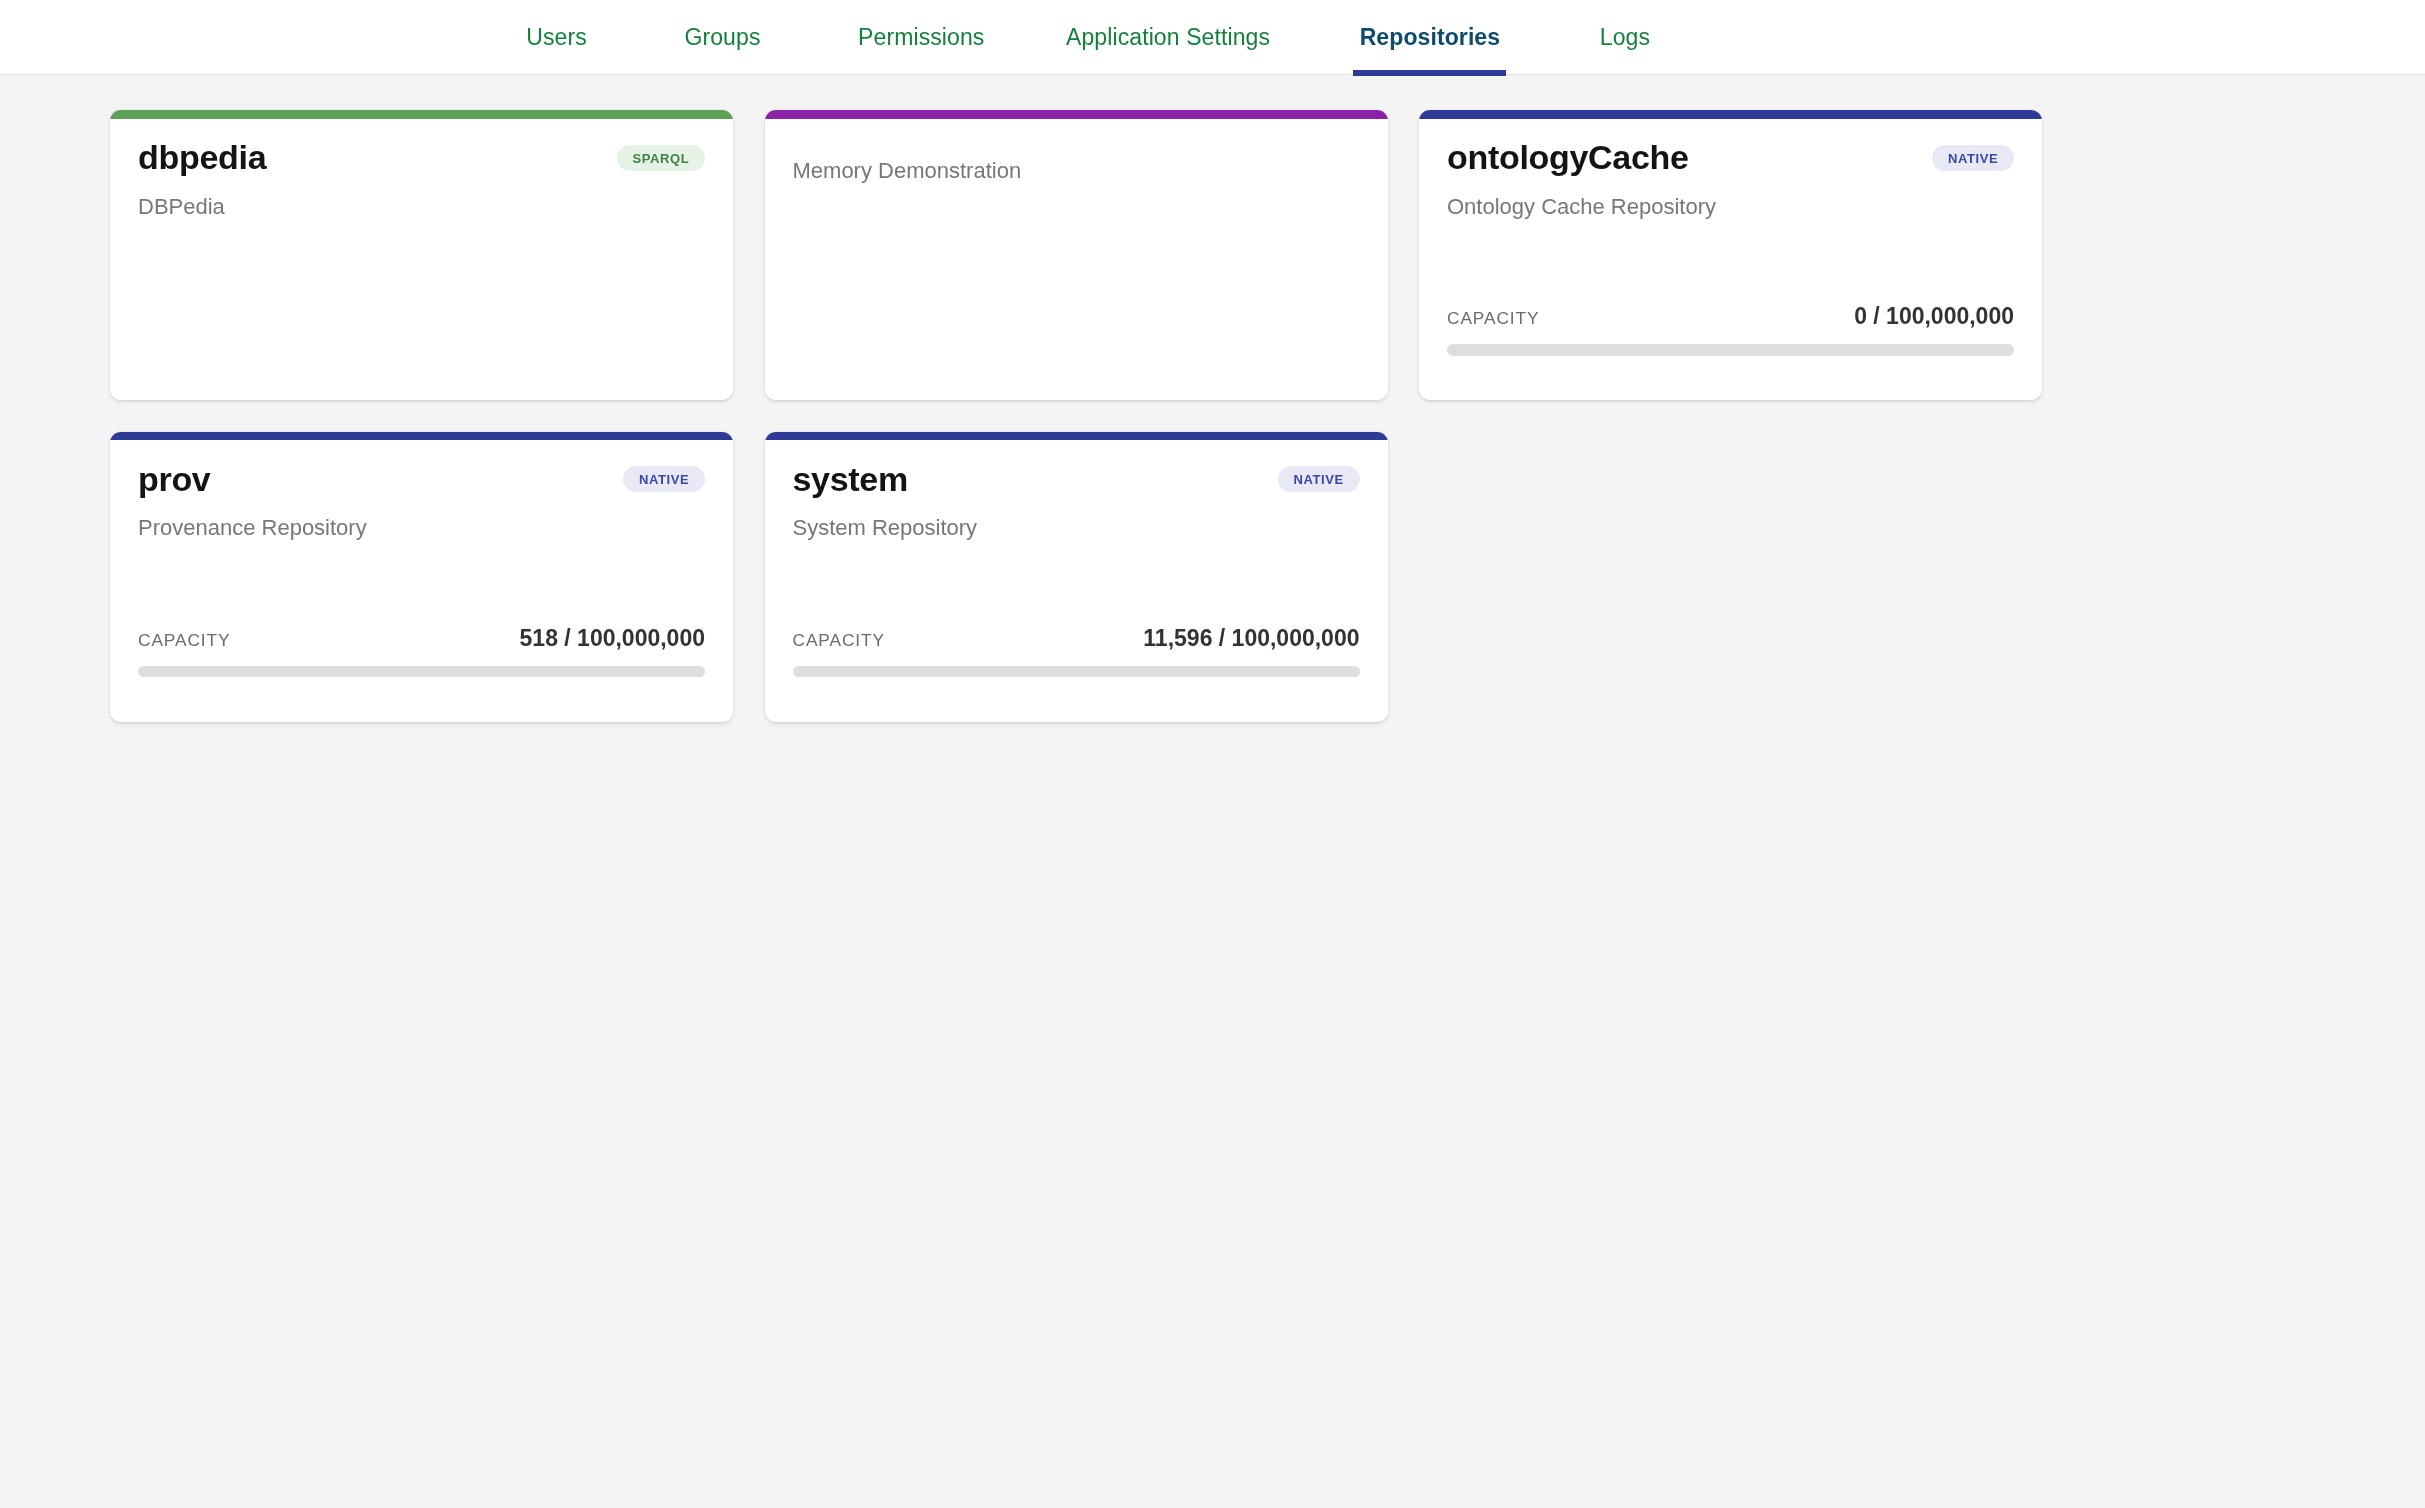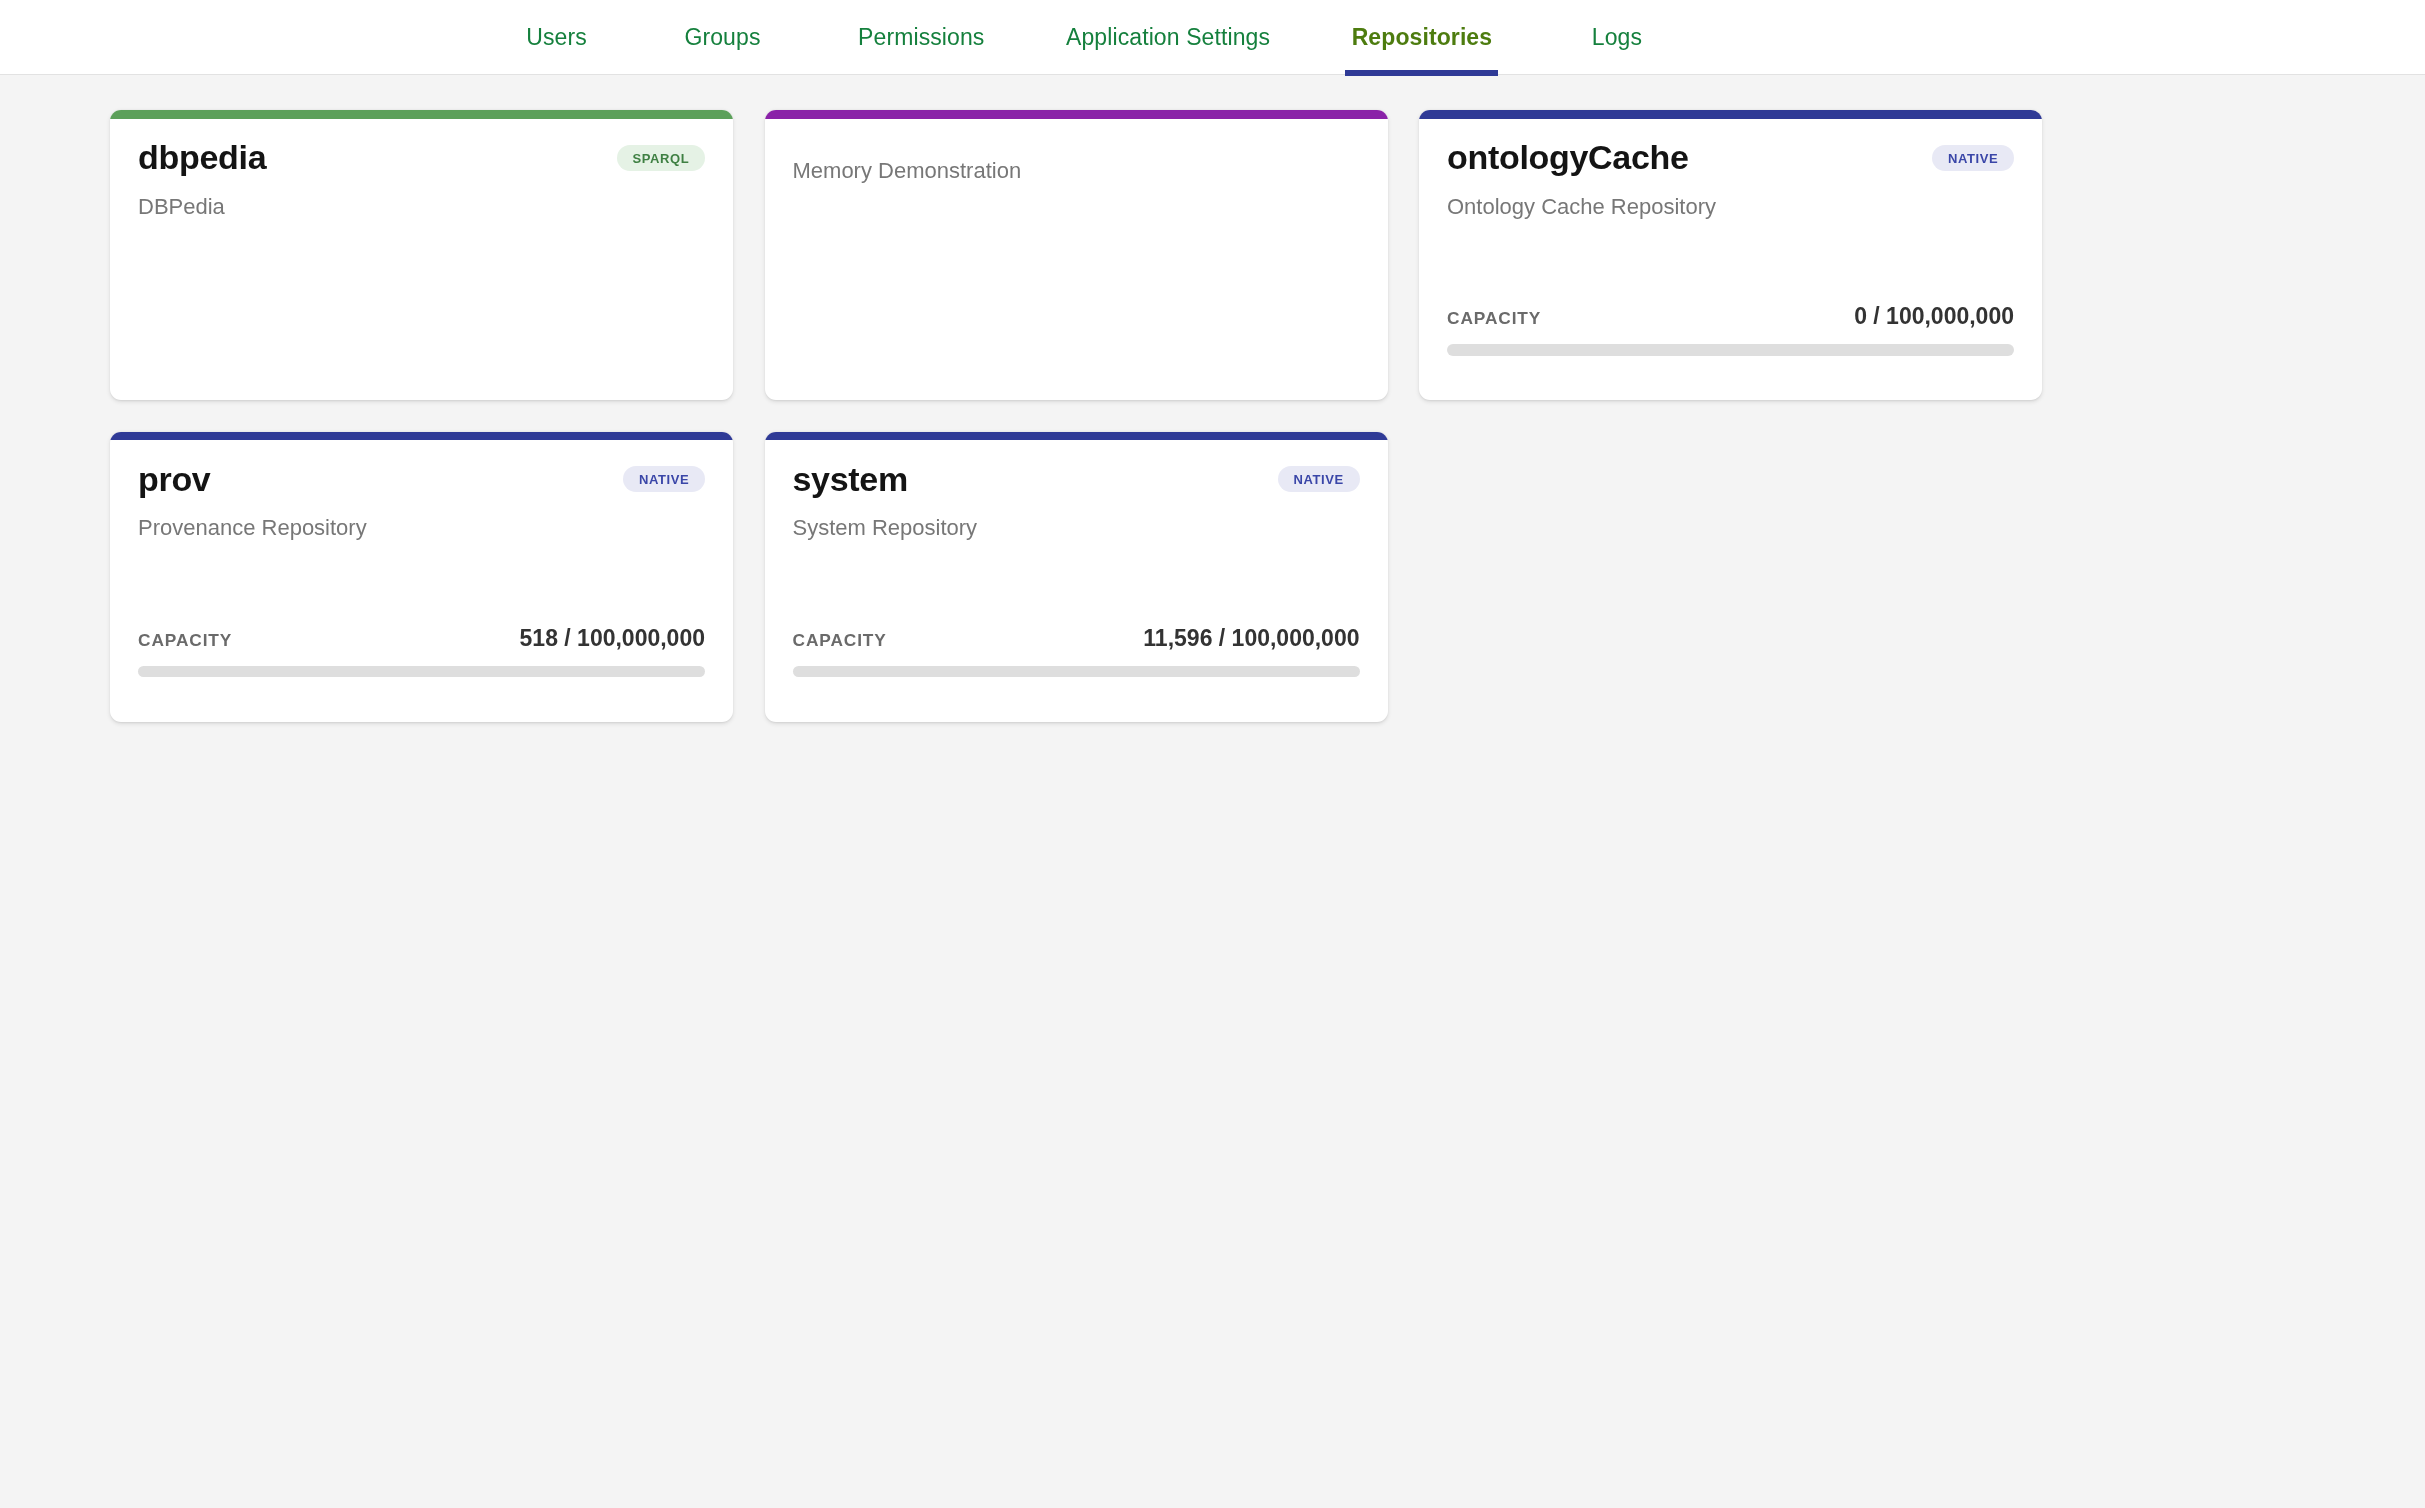--- a/index.html
+++ b/index.html
@@ -130,21 +130,21 @@
   }
 
   .capacity-row {
     display: flex;
     align-items: baseline;
     justify-content: space-between;
   }
 
   .capacity-label {
     font-size: 17.3px;
-    font-weight: bold;
+    font-weight: normal;
     color: #6a6a6a;
     letter-spacing: 0.9px;
   }
 
   .capacity-value {
     font-size: 23px;
     color: #333333;
     font-weight: bold;
   }
 
@@ -169,21 +169,21 @@
 
 <div class="tabbar" id="tabbar">
     <div class="tab">Users</div>
     <div class="tab-spacer" style="width: 85px;"></div>
     <div class="tab">Groups</div>
     <div class="tab-spacer" style="width: 85px;"></div>
     <div class="tab">Permissions</div>
     <div class="tab-spacer" style="width: 69px;"></div>
     <div class="tab">Application Settings</div>
     <div class="tab-spacer" style="width: 69px;"></div>
-    <div class="tab active" style="color: #4d7c0f; --u: #2f3a96;">Repositories</div>
+    <div class="tab active" style="color: #0c4a6e; margin-left: 8px; --u: #2f3a96;">Repositories</div>
     <div class="tab-spacer" style="width: 87px;"></div>
     <div class="tab">Logs</div>
   </div>
 
 <div class="grid" id="grid">
     <div class="card">
       <div class="card-stripe" style="background: rgb(92, 160, 90);"></div>
       <div class="card-head">
         <div class="card-title">dbpedia</div>
         <div class="badge" style="background: rgb(229, 242, 229); color: rgb(63, 128, 67);">SPARQL</div>

